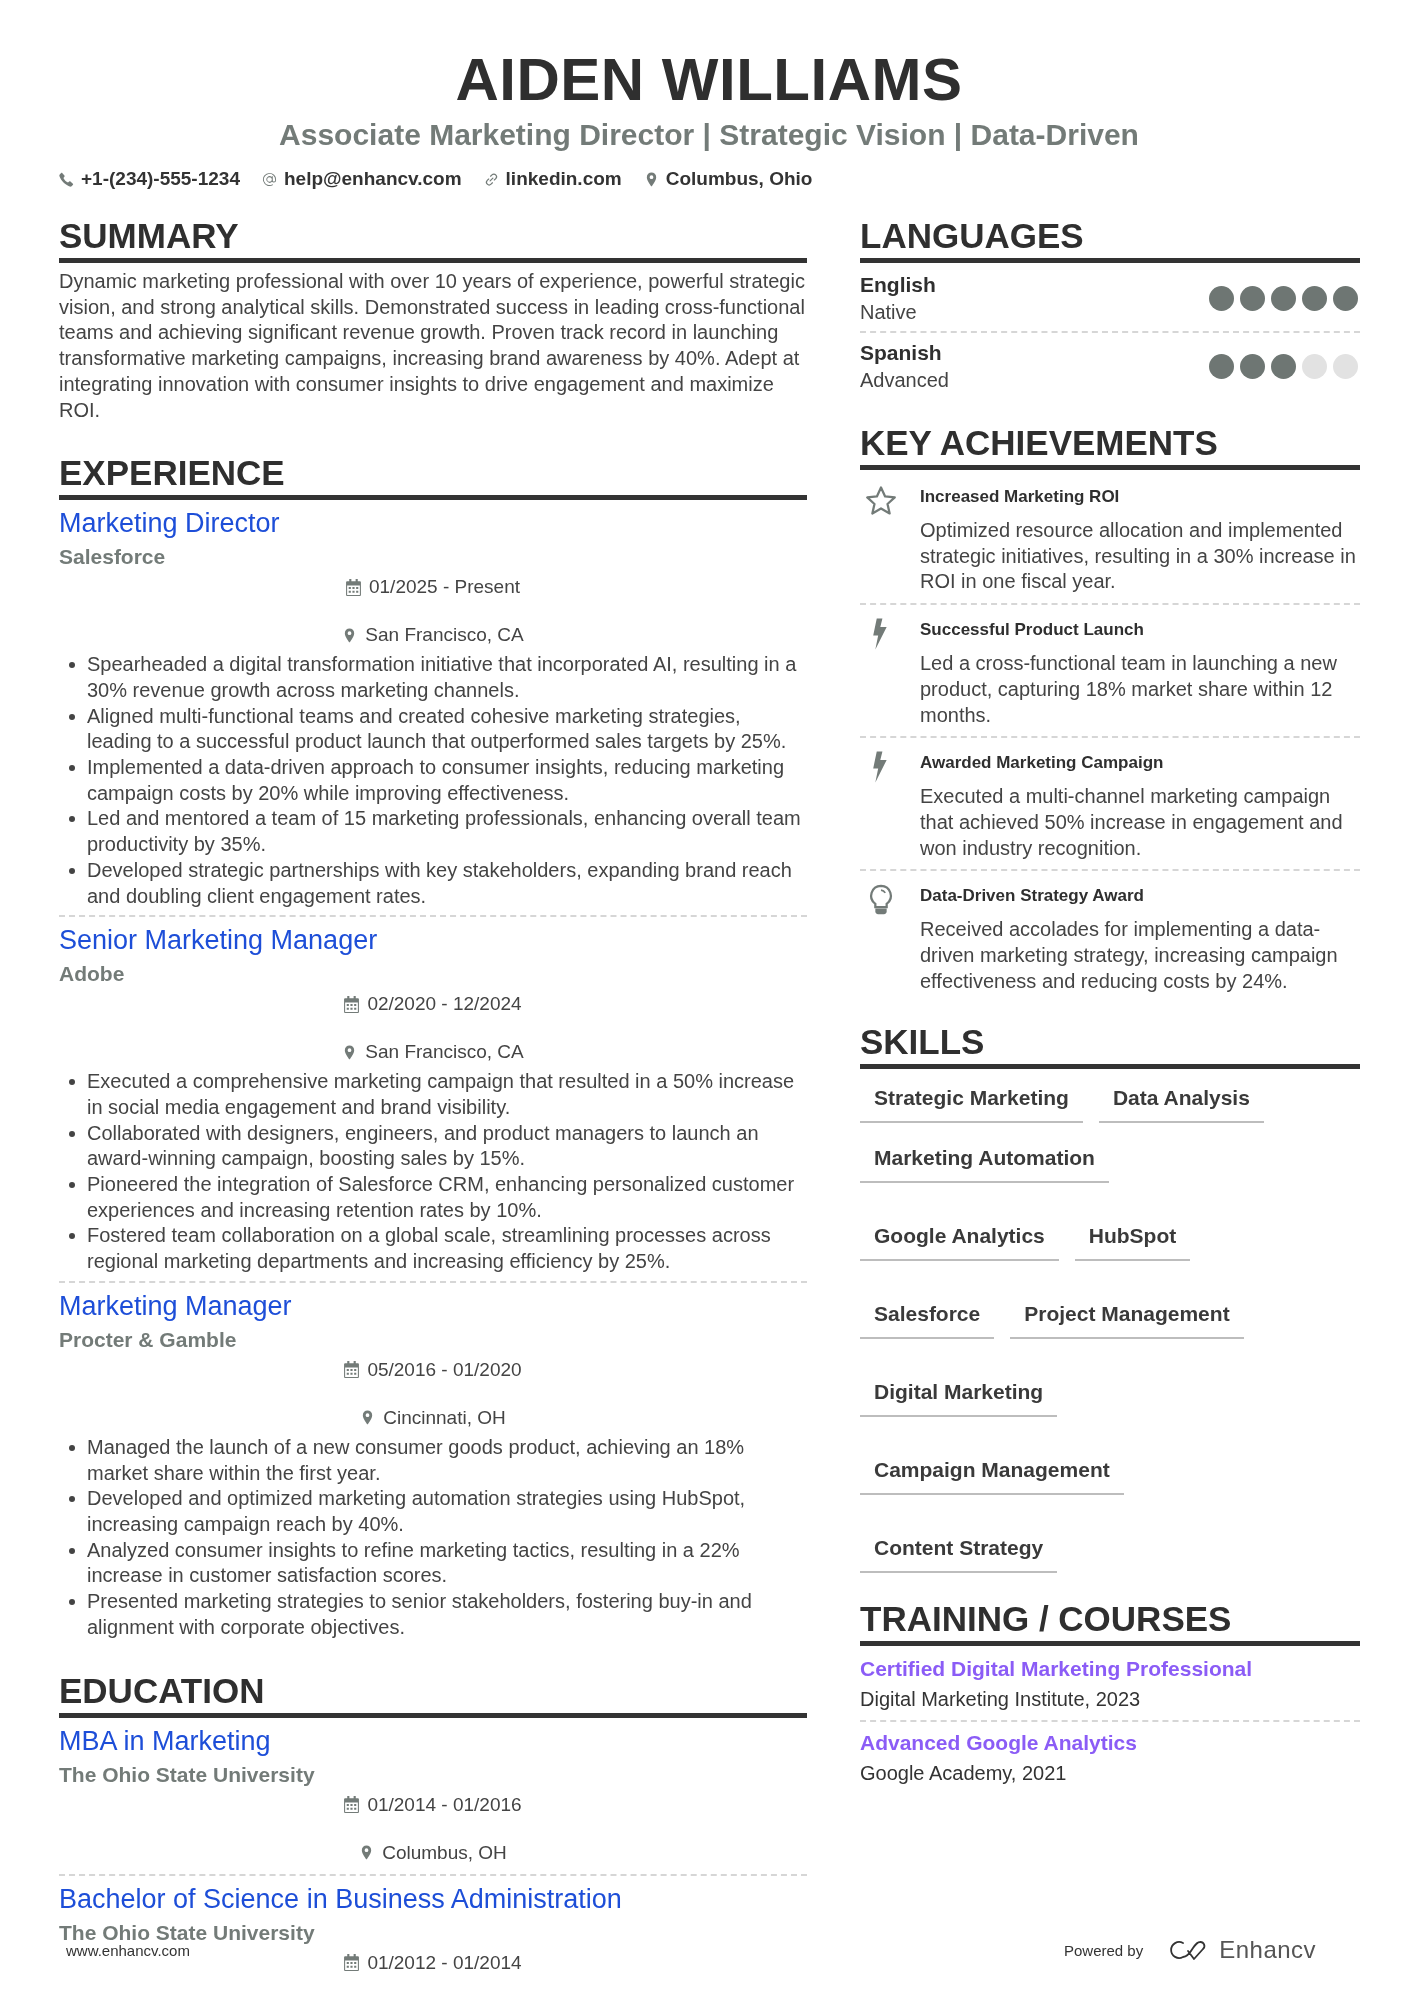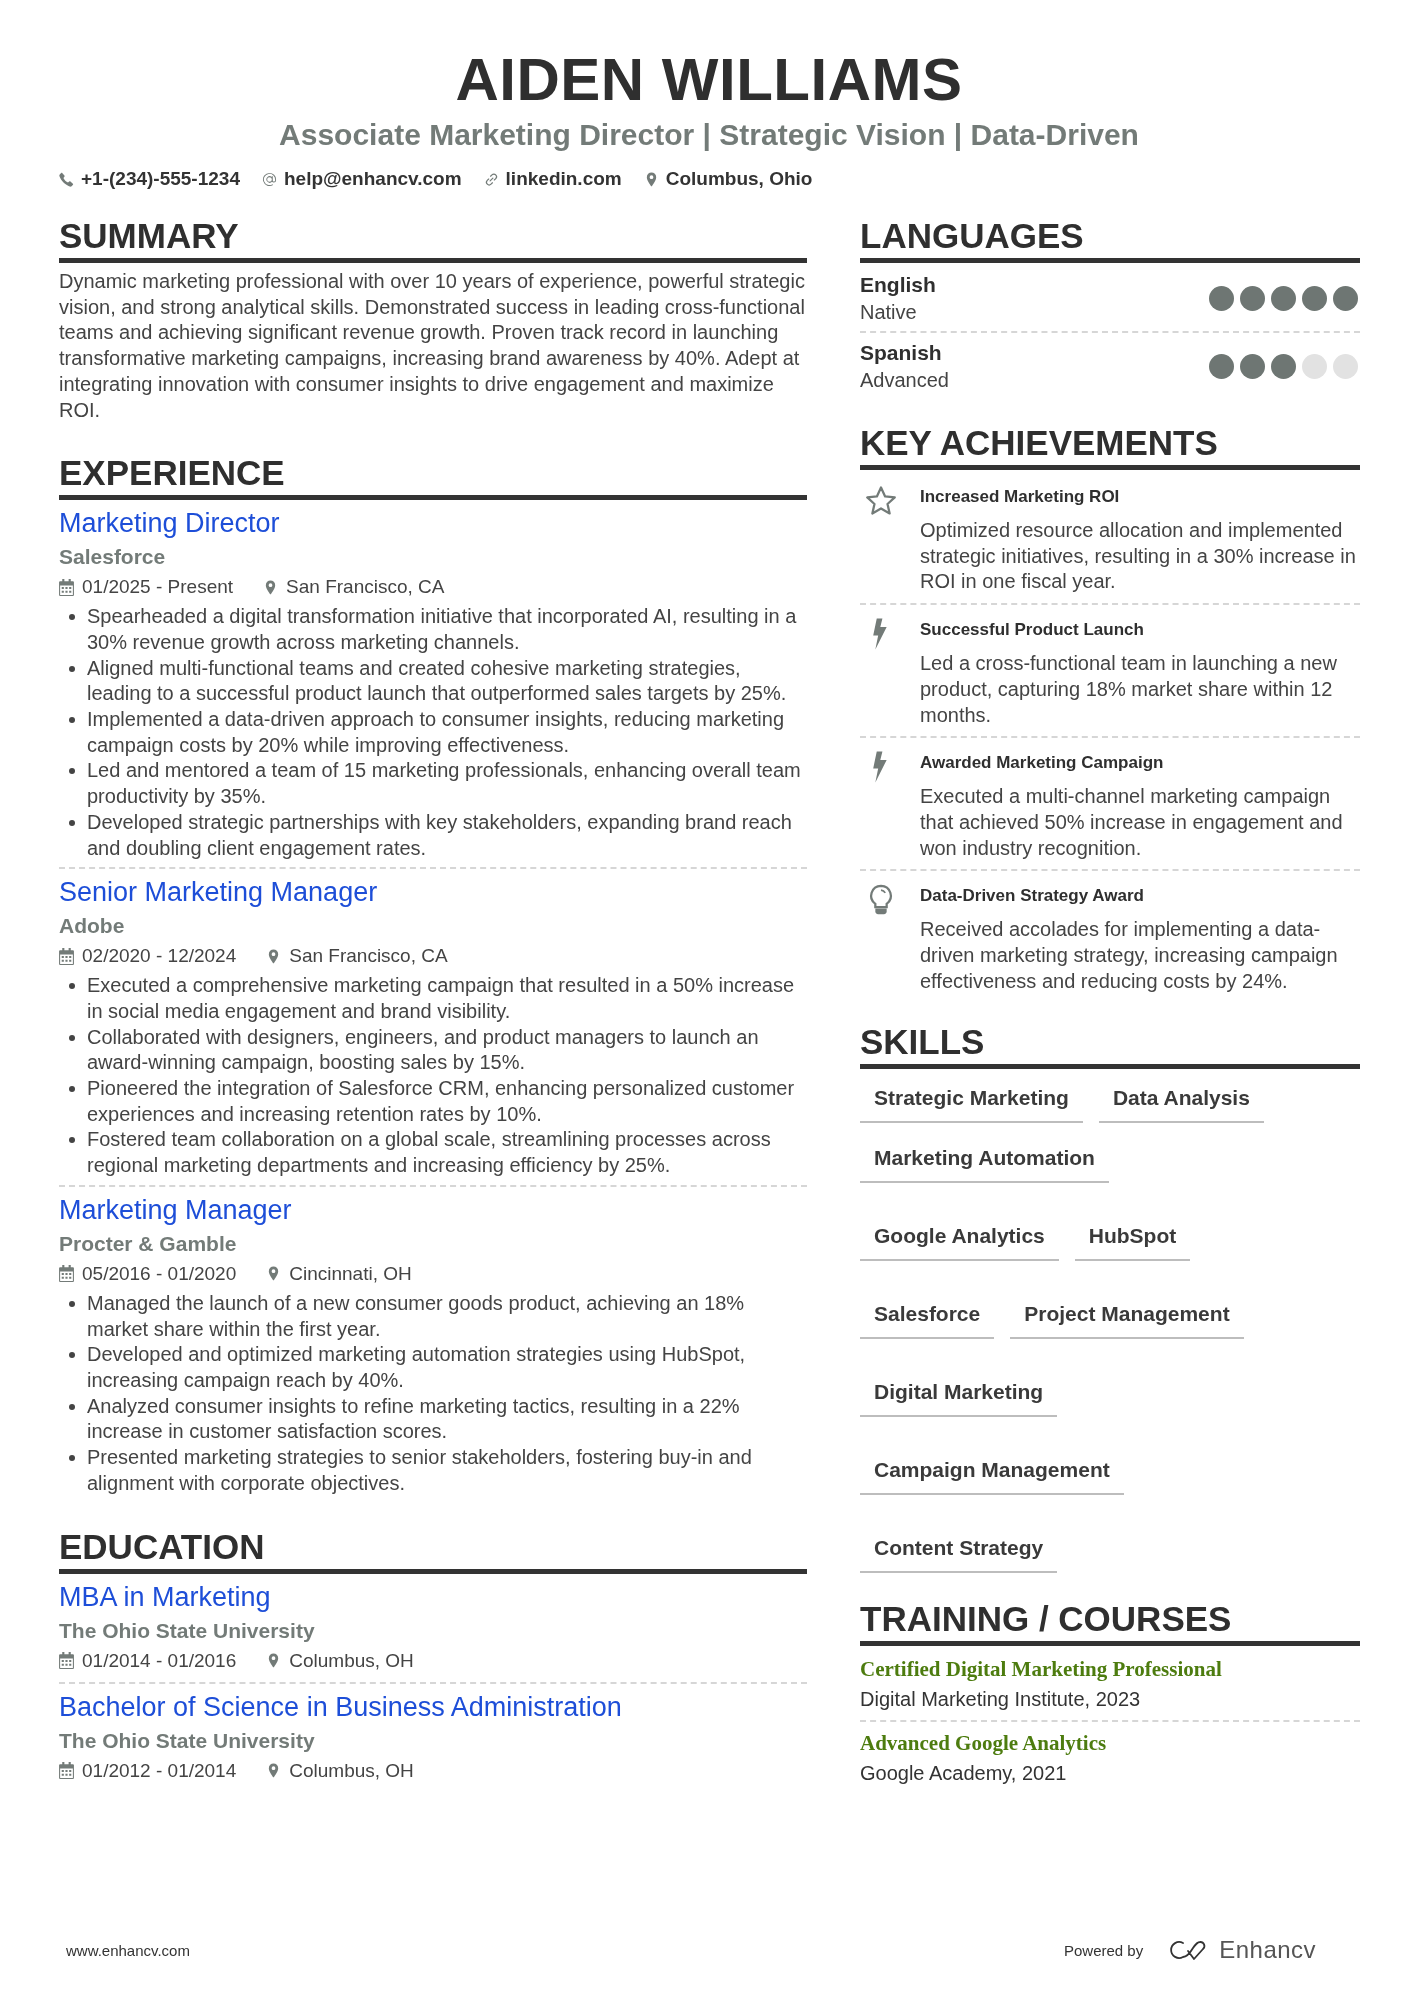--- a/index.html
+++ b/index.html
@@ -33,21 +33,21 @@
       font-size: 35px; font-weight: 700; color: #2f2f2f; line-height: 44px;
       border-bottom: 5px solid #333333; padding-bottom: 0px; margin-bottom: 6px;
     }
 
     .summary-text { font-size: 20px; line-height: 25.7px; color: #444; }
 
     .entry { padding-bottom: 6px; }
     .entry + .entry { border-top: 2px dashed #d6d6d6; padding-top: 6px; }
     .job-title { font-size: 27px; color: #1d4ed8; line-height: 34px; }
     .company { font-size: 21px; font-weight: 700; color: #737b78; line-height: 30px; margin-top: 2px; }
-    .meta { display: flex; align-items: center; gap: 30px; font-size: 19px; color: #444; line-height: 30px; }
+    .meta { display: flex; align-items: center; gap: 18px; font-size: 19px; color: #444; line-height: 30px; flex-direction: column; }
     .meta-item { display: flex; align-items: center; gap: 8px; }
     .meta-item svg { width: 15px; height: 17px; fill: #737b78; }
     .bullets { list-style: none; margin-top: 2px; }
     .bullets li {
       position: relative; padding-left: 28px; font-size: 20px; line-height: 25.7px; color: #444;
     }
     .bullets li::before {
       content: ""; position: absolute; left: 10px; top: 10px; width: 6px; height: 6px;
       border-radius: 50%; background: #444;
     }
@@ -72,21 +72,21 @@
     
     .skills { display: flex; flex-wrap: wrap; column-gap: 16px; row-gap: 18px; padding-top: 6px; }
     .skill {
       font-size: 21px; font-weight: 700; color: #3a3a3a; padding: 4px 14px 10px 14px;
       border-bottom: 2px solid #bdbdbd; line-height: 26px;
     }
 
     
     .course { padding: 2px 0 6px; }
     .course + .course { border-top: 2px dashed #d6d6d6; padding-top: 6px; }
-    .course-title { font-size: 21px; font-weight: 700; color: #4d7c0f; line-height: 30px; font-family: Liberation Serif, serif; }
+    .course-title { font-size: 21px; font-weight: 700; color: #8b5cf6; line-height: 30px; }
     .course-sub { font-size: 20px; color: #333; line-height: 30px; }
 
     
     .footer-left { position: absolute; left: 66px; top: 1942px; font-size: 15px; color: #333; }
     .footer-right { position: absolute; left: 1064px; top: 1936px; display: flex; align-items: center; gap: 24px; }
     .powered { font-size: 15px; color: #333; }
     .brand { display: flex; align-items: center; gap: 8px; }
     .brand svg { width: 44px; height: 24px; }
     .brand-name { font-size: 24px; color: #555; letter-spacing: 0.5px; }
   </style>

